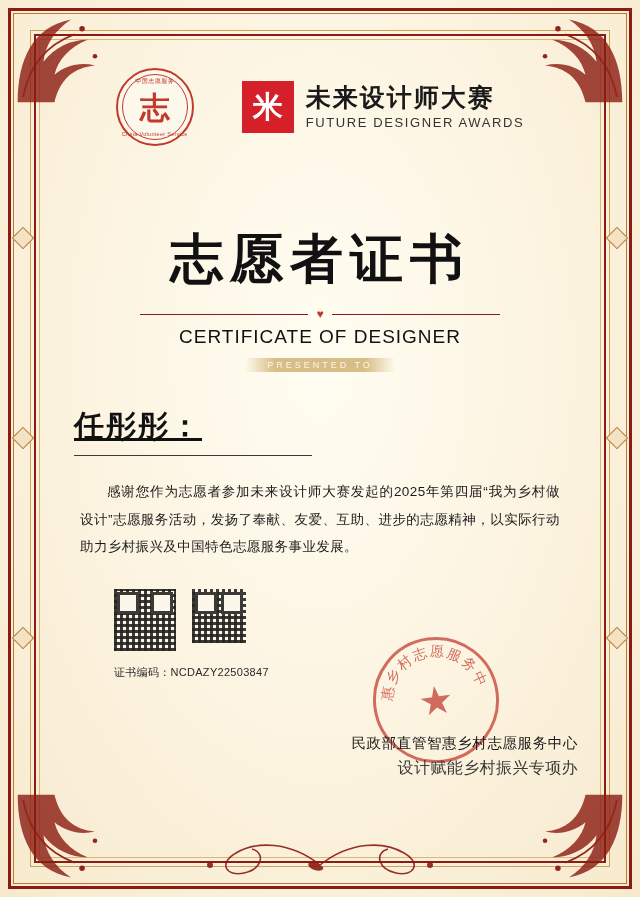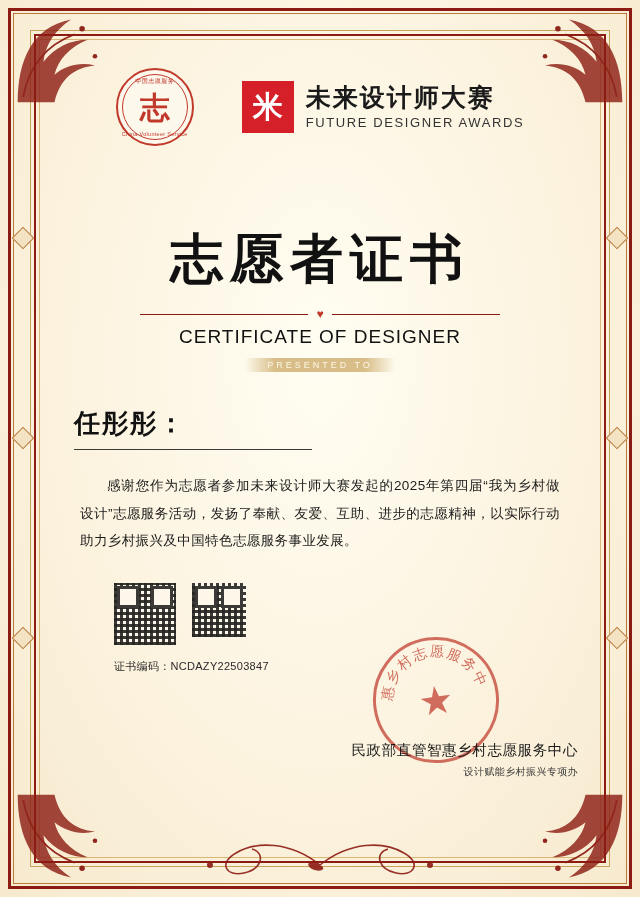--- a/index.html
+++ b/index.html
@@ -230,25 +230,26 @@
     letter-spacing: 3px;
     padding: 2px 0;
     text-align: center;
   }
 
   .recipient {
     margin: 34px 0 0 28px;
     width: 238px;
   }
   .recipient-name {
-    font-size: 26px;
+    font-size: 30px;
     font-weight: bold;
     color: #111;
     letter-spacing: 2px;
     padding-bottom: 8px;
+    text-decoration: underline;
   }
   .recipient-rule {
     height: 1px;
     background: #3a3a3a;
     width: 100%;
   }
 
   .body-text {
     margin: 22px 34px 14px 34px;
     font-size: 13.5px;
@@ -300,21 +301,21 @@
     text-align: right;
     color: #1a1a1a;
   }
   .sign-org {
     font-size: 14.5px;
     letter-spacing: .6px;
     margin-bottom: 5px;
     padding-left: 16px;
   }
   .sign-sub {
-    font-size: 10px;
+    font-size: 16px;
     color: #3a3a3a;
     letter-spacing: .4px;
     margin-bottom: 10px;
   }
   .sign-date {
     font-size: 13px;
     letter-spacing: .6px;
   }
 
   .seal {

